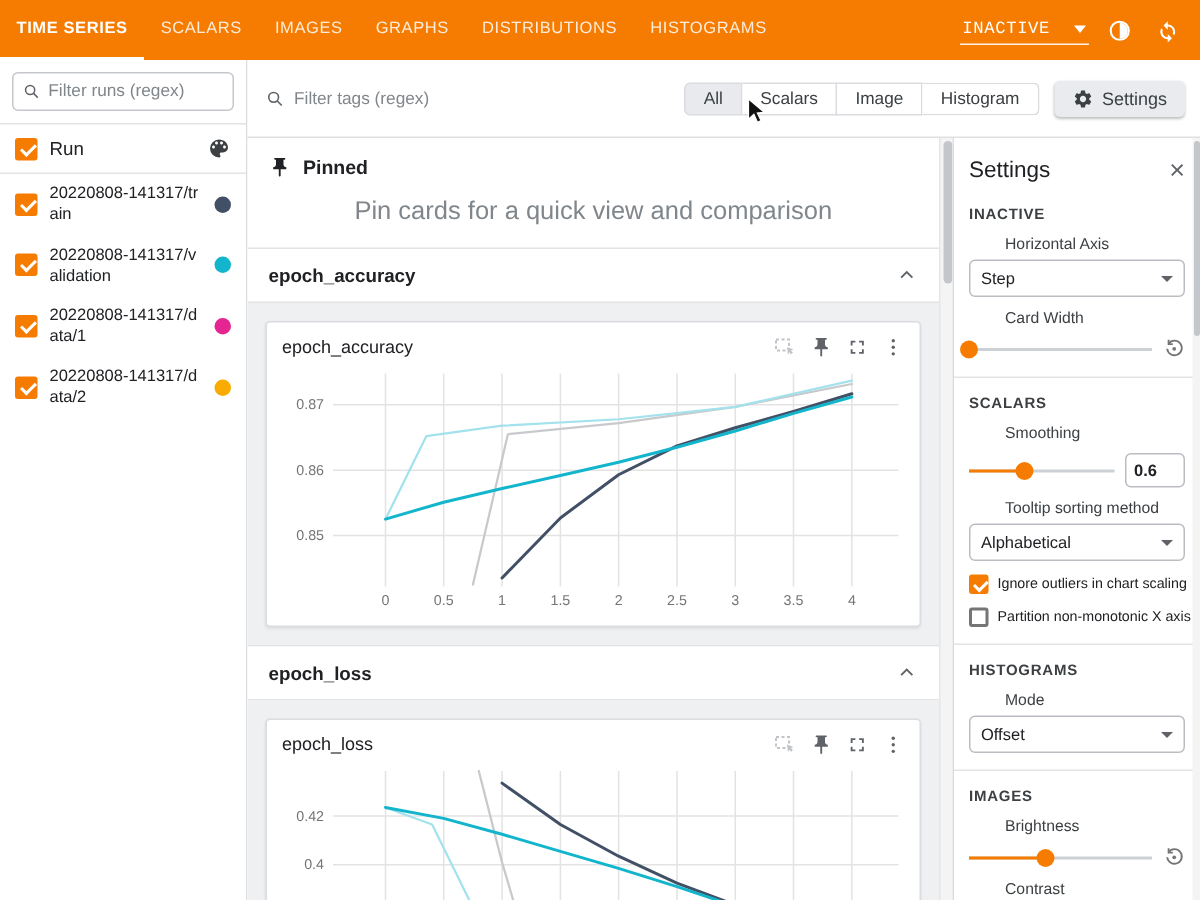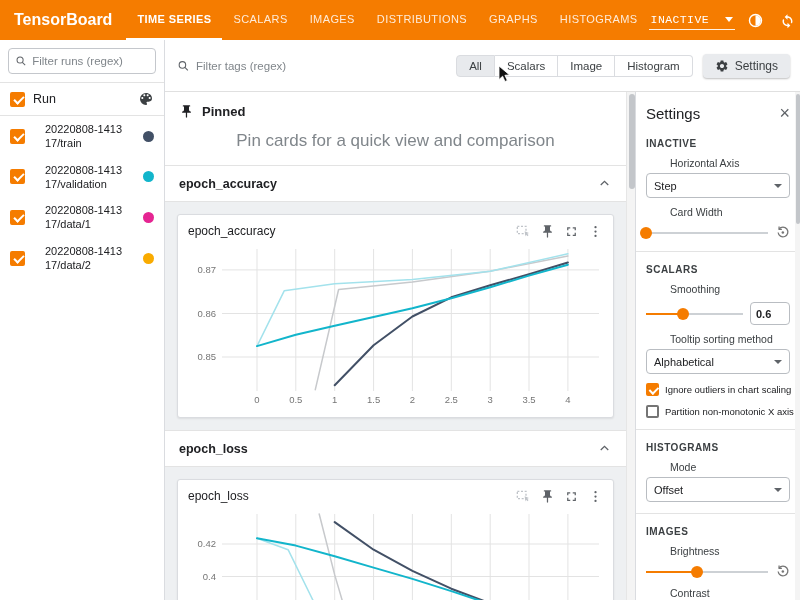--- a/index.html
+++ b/index.html
@@ -22,21 +22,21 @@
   .body { flex:1; display:flex; min-height:0; }
 
   
   .sidebar { width:165px; flex:none; border-right:1px solid #dadce0; background:#fff; overflow:hidden; }
   .search-wrap { margin:8px; border:1px solid #c4c7cc; border-radius:4px; height:26px; display:flex; align-items:center; padding:0 6px; gap:5px; }
   .search-input { border:none; outline:none; width:100%; font-size:11.5px; font-family:"Liberation Sans",sans-serif; color:#202124; background:transparent; }
   .search-input::placeholder { color:#80868b; }
   .side-divider { height:1px; background:#e3e3e3; }
   .runs-header { display:flex; align-items:center; gap:8px; padding:8px 10px; }
   .runs-header .rh-label { flex:1; font-size:12.5px; }
-  .run-item { display:flex; align-items:center; gap:20px; padding:6px 10px; min-height:40px; }
+  .run-item { display:flex; align-items:center; gap:8px; padding:6px 10px; min-height:40px; }
   .run-name { flex:1; font-size:11px; line-height:1.3; word-break:break-all; color:#202124; }
   .run-dot { width:11px; height:11px; border-radius:50%; flex:none; }
   .cb { width:15px; height:15px; border:2px solid #757575; border-radius:2px; flex:none; position:relative; background:#fff; cursor:pointer; }
   .cb.checked { background:#f57c00; border-color:#f57c00; }
   .cb.checked::after { content:''; position:absolute; left:3.5px; top:0px; width:4px; height:8px; border:solid #fff; border-width:0 2px 2px 0; transform:rotate(45deg); }
 
   
   .right-col { flex:1; display:flex; flex-direction:column; min-width:0; }
   .tagbar { height:52px; flex:none; display:flex; align-items:center; padding:0 10px 0 12px; border-bottom:1px solid #e0e0e0; gap:10px; background:#fff; }
   .tag-search { flex:1; display:flex; align-items:center; gap:6px; min-width:0; }
@@ -90,27 +90,26 @@
   .info-icon { width:11px; height:11px; border:1px solid #80868b; border-radius:50%; color:#80868b; font-size:8px; display:flex; align-items:center; justify-content:center; flex:none; font-weight:bold; }
   .sp-scrollbar { position:absolute; right:0; top:0; bottom:0; width:5px; background:#f4f4f4; }
   .sp-thumb { position:absolute; top:2px; left:0.5px; width:4px; height:130px; background:#c3c6ca; border-radius:2px; }
 </style>
 </head>
 <body>
 
 <div class="app">
 
   <header class="header">
-    <div class="logo">TensorBoard</div>
     <nav class="tabs">
       <div class="tab active">TIME SERIES</div>
       <div class="tab">SCALARS</div>
       <div class="tab">IMAGES</div>
+      <div class="tab">GRAPHS</div>
       <div class="tab">DISTRIBUTIONS</div>
-      <div class="tab">GRAPHS</div>
       <div class="tab">HISTOGRAMS</div>
     </nav>
     <div class="header-right">
       <div class="status-select">
         <span>INACTIVE</span>
         <span class="caret-white"></span>
       </div>
       <span class="hicon">
         <svg viewBox="0 0 24 24" width="17" height="17">
             <circle cx="12" cy="12" r="8.5" fill="none" stroke="#fff" stroke-width="2"></circle>

